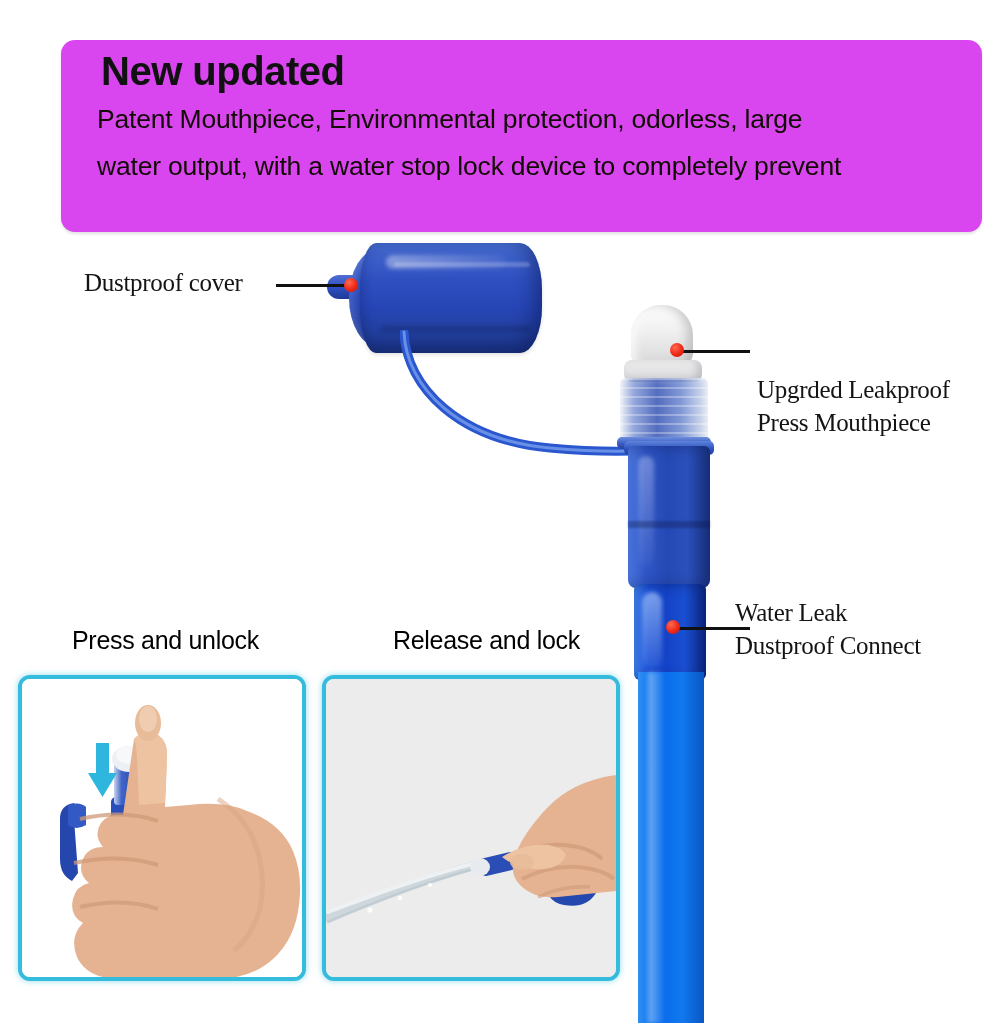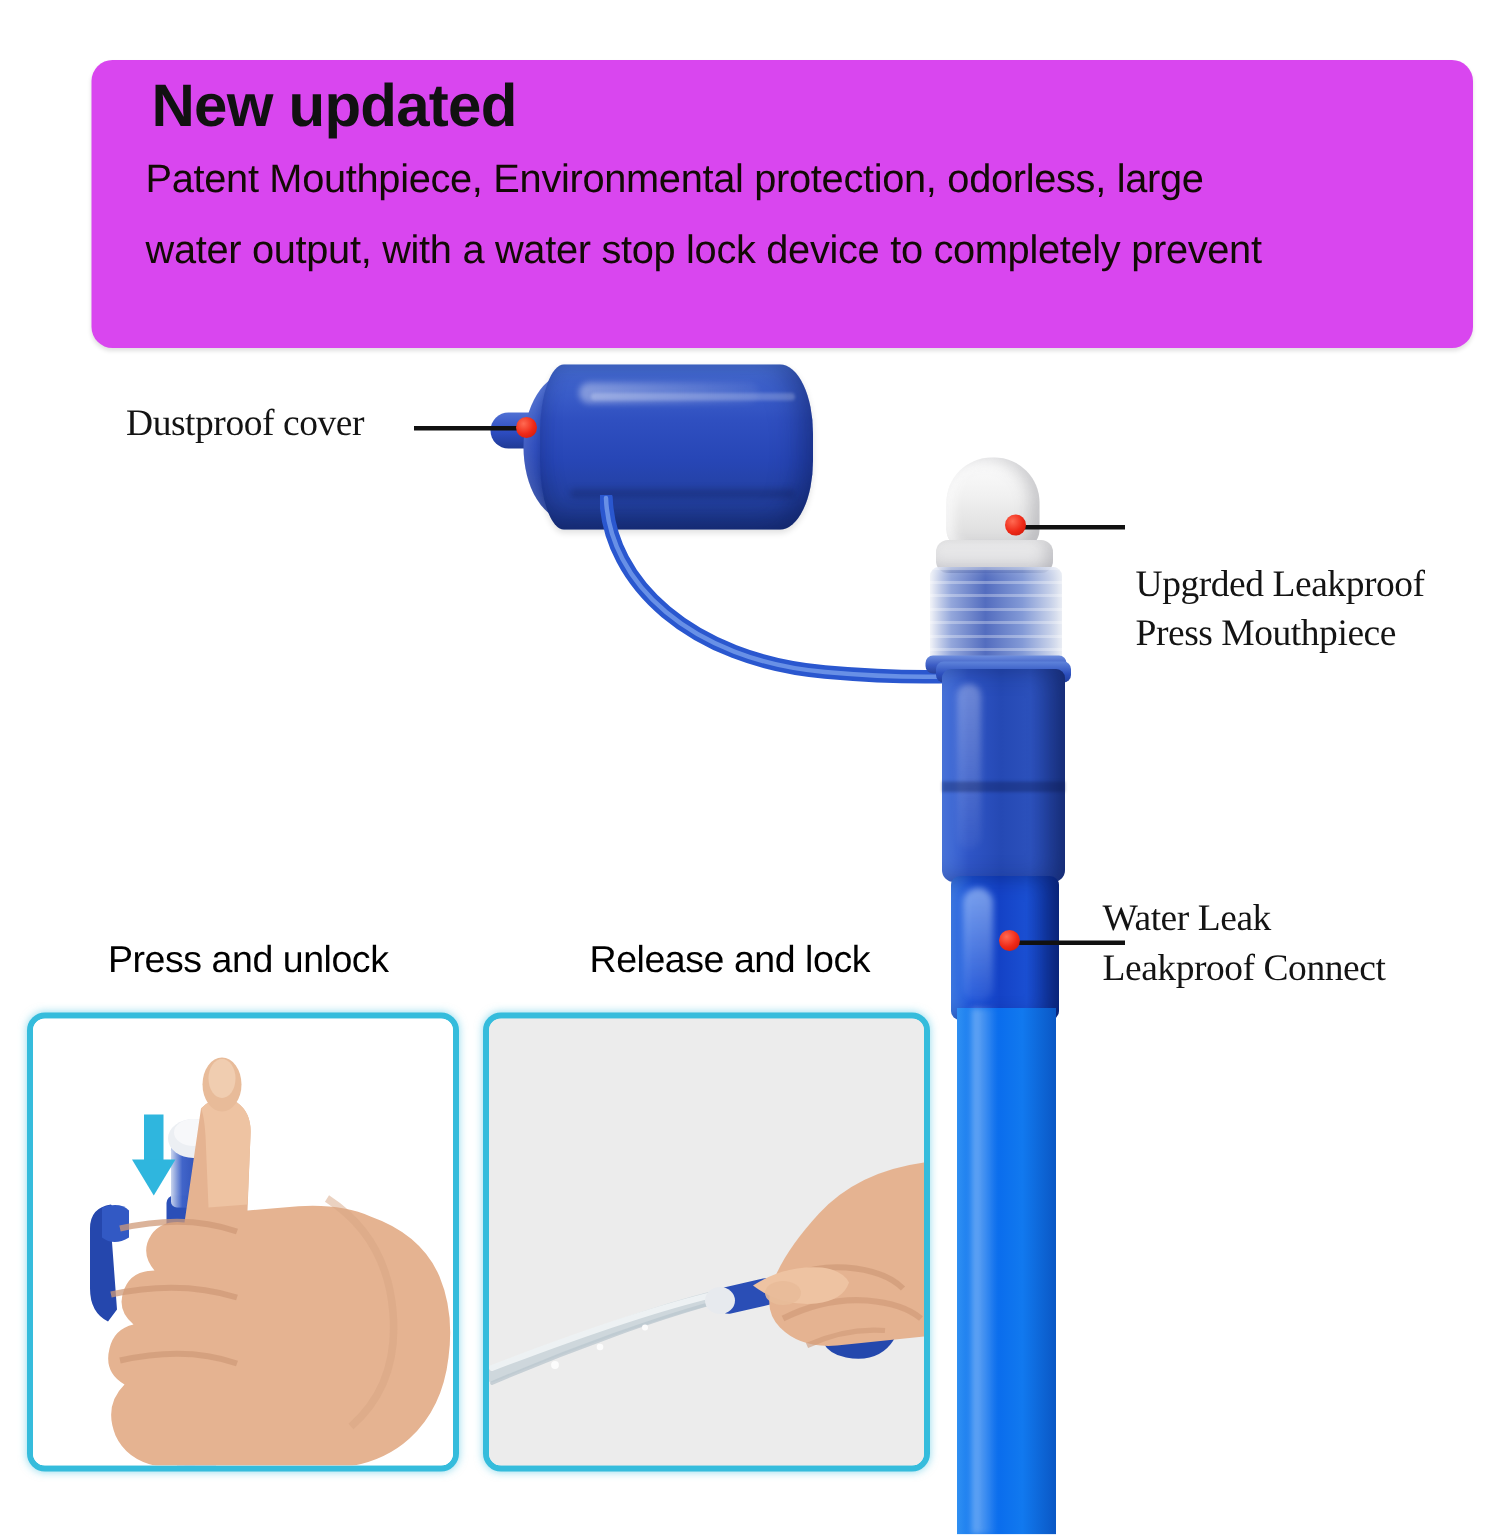--- a/index.html
+++ b/index.html
@@ -363,21 +363,21 @@
     <span class="cl">Dustproof cover</span>
   </div>
 
   <div class="callout lbl-mouthpiece">
     <span class="cl">Upgrded Leakproof</span>
     <span class="cl">Press Mouthpiece</span>
   </div>
 
   <div class="callout lbl-connect">
     <span class="cl">Water Leak</span>
-    <span class="cl">Leakproof Connect</span>
+    <span class="cl">Dustproof Connect</span>
   </div>
 
   <div class="caption cap-press">Press and unlock</div>
   <div class="caption cap-release">Release and lock</div>
 
   <div class="panel panel-press">
     <svg viewBox="0 0 280 298">
       <rect x="0" y="0" width="280" height="298" fill="#ffffff"></rect>
 
       <rect x="96" y="236" width="26" height="62" fill="#1e7fe8"></rect>

